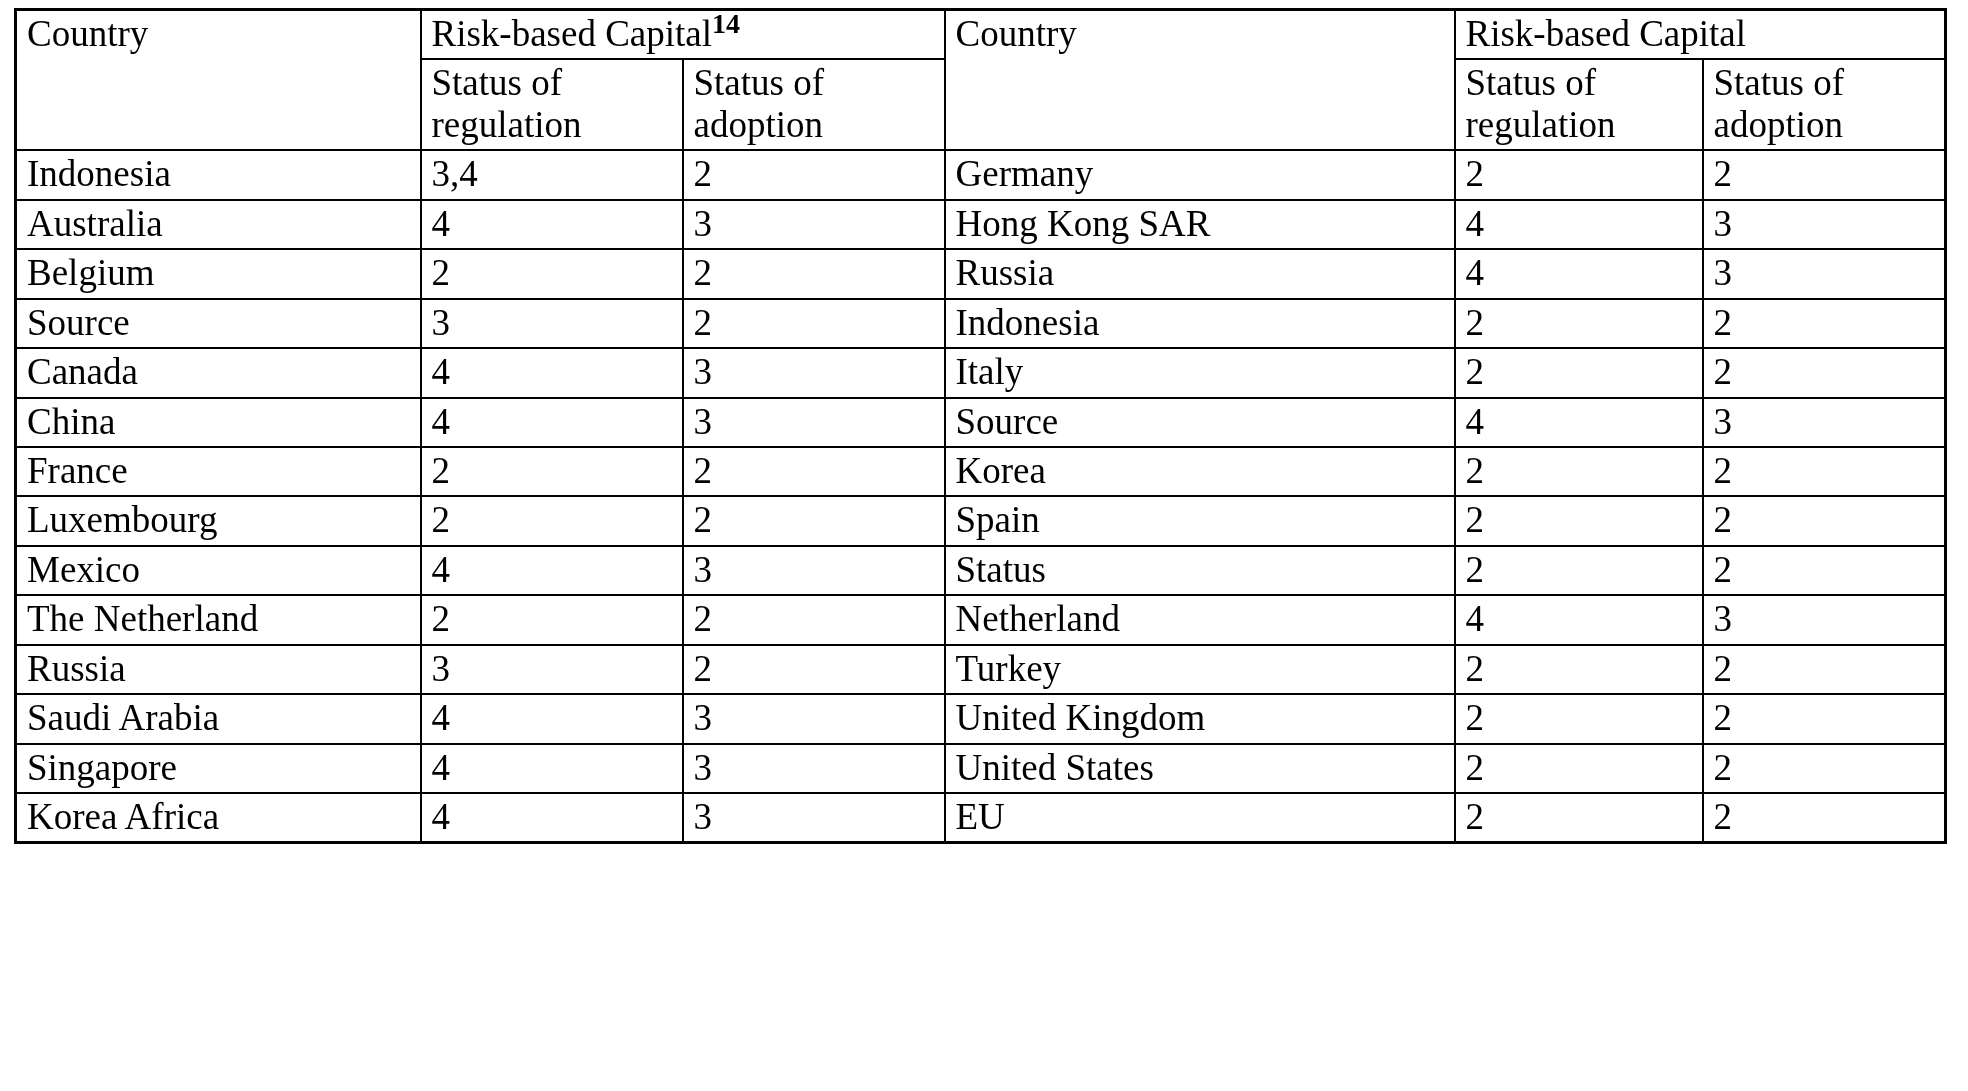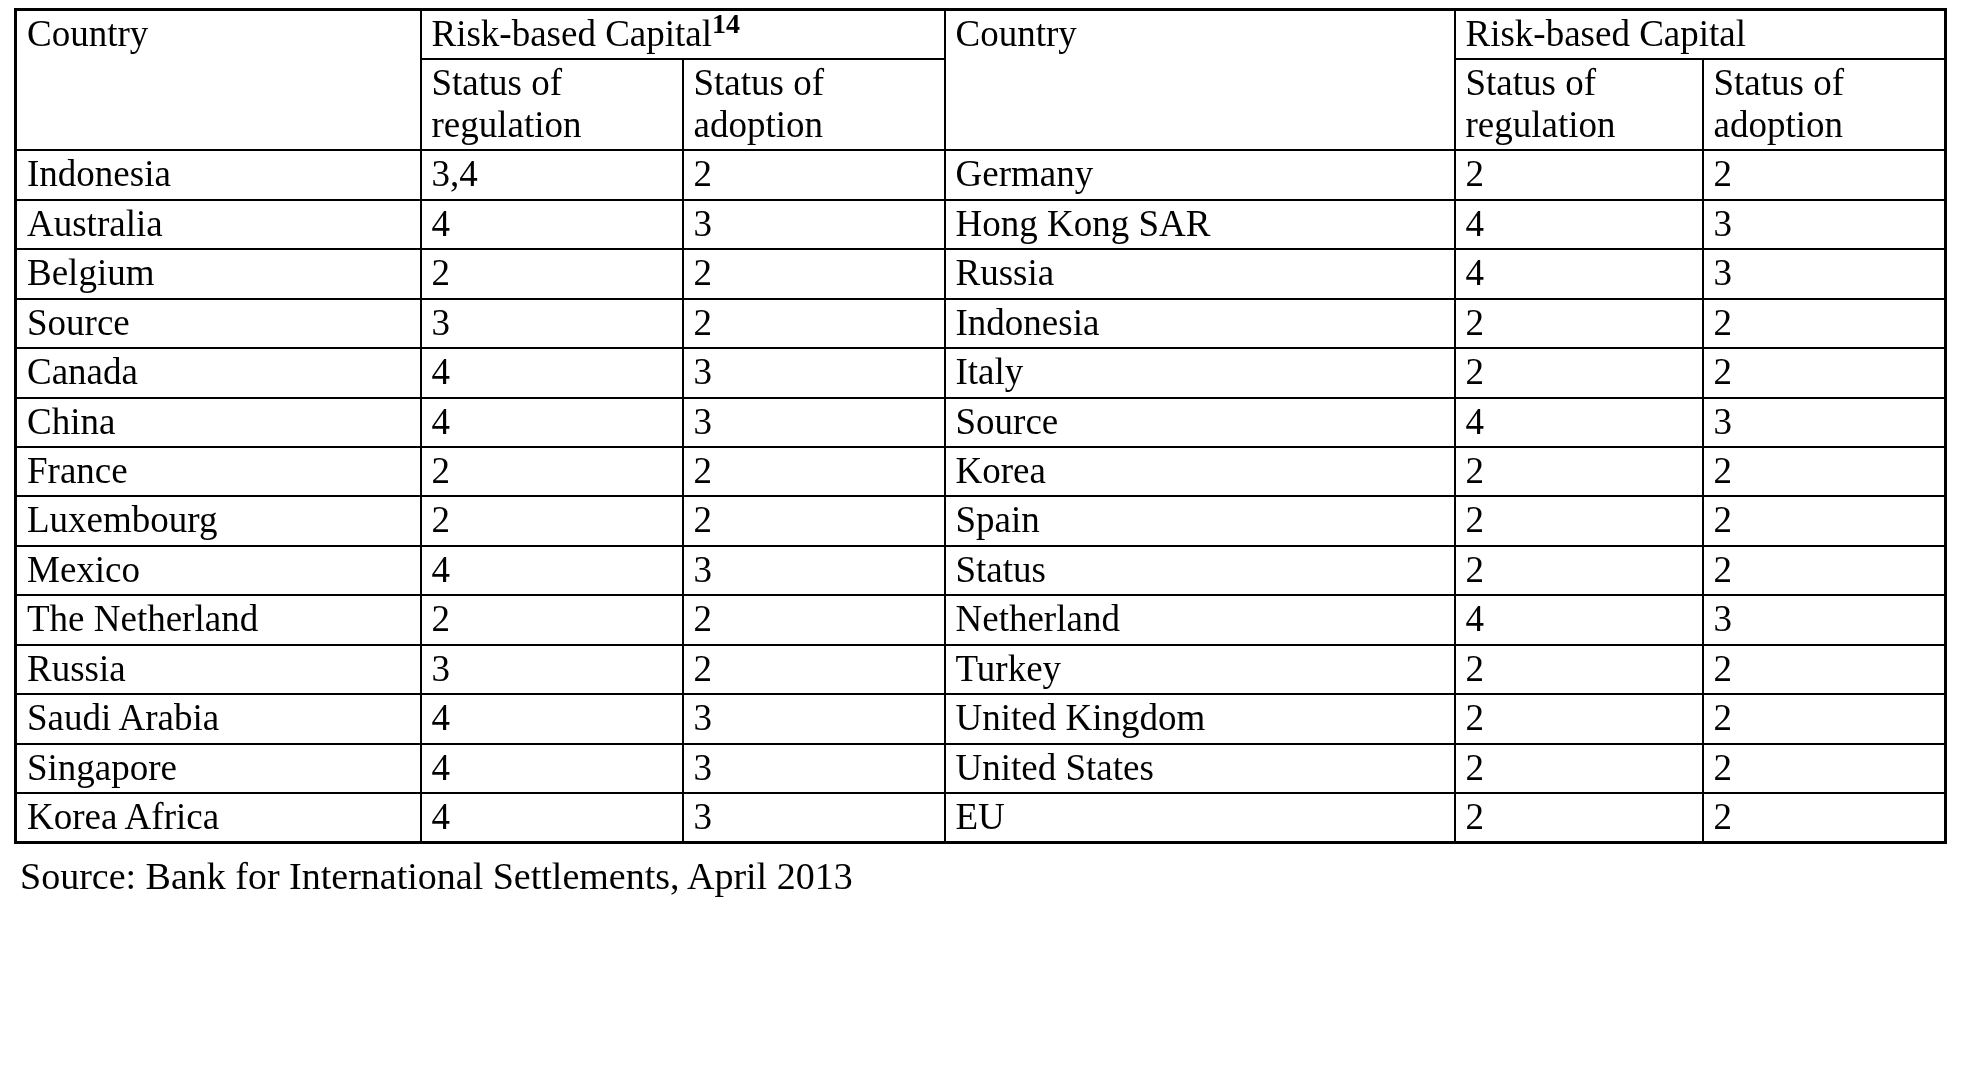--- a/index.html
+++ b/index.html
@@ -211,15 +211,14 @@
         <td class="cell-country">Korea Africa</td>
         <td class="cell-val">4</td>
         <td class="cell-val">3</td>
         <td class="cell-country">EU</td>
         <td class="cell-val">2</td>
         <td class="cell-val">2</td>
       </tr>
     </tbody>
   </table>
 
-  <div class="source">Source: Bank for International Settlements, April 2013</div>
 
 </div>
 
 </body></html>

